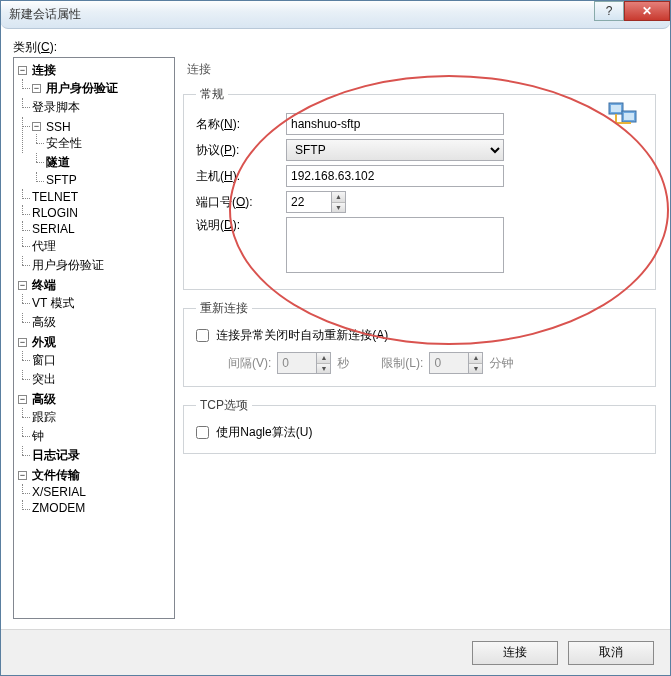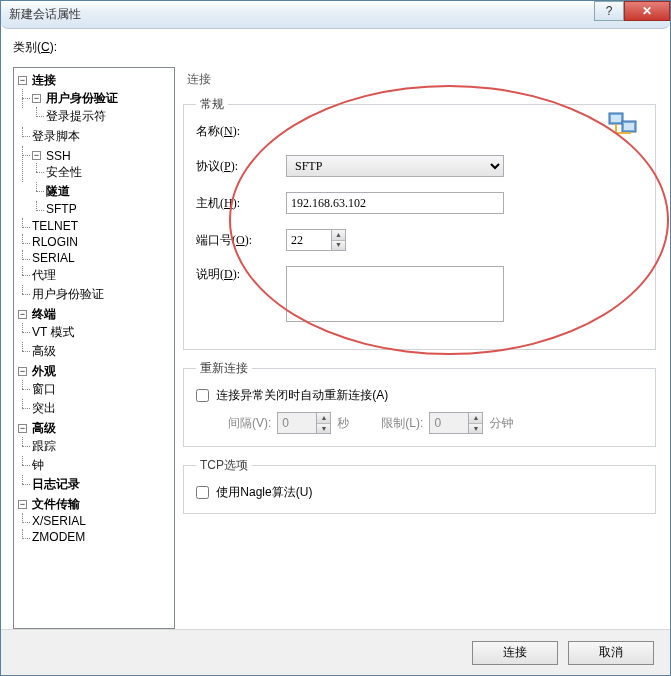--- a/index.html
+++ b/index.html
@@ -47,21 +47,21 @@
     background: linear-gradient(#e47f79,#c83a2f);
     color: #fff;
     border-color: #9e2c24;
     font-weight: bold;
   }
   .body {
     padding: 10px 12px 0 12px;
     height: 596px;
   }
   .cat-label {
-    margin-bottom: 11px;
+    margin-bottom: 1px;
   }
   .cat-label span.u { text-decoration: underline; }
   .columns {
     display: flex;
     gap: 6px;
     height: 562px;
   }
   .tree-pane {
     width: 162px;
     border: 1px solid #828790;
@@ -120,22 +120,21 @@
     margin: 4px 2px 10px 2px;
     padding: 10px 12px 12px 12px;
   }
   fieldset.grp legend {
     padding: 0 4px;
     color: #404040;
   }
   .row {
     display: flex;
     align-items: center;
-    margin-bottom: 15px;
-    font-family: Liberation Serif, serif;
+    margin-bottom: 4px;
   }
   .row .lbl {
     width: 90px;
   }
   .row .lbl span.u { text-decoration: underline; }
   .text-input, .select-input {
     height: 22px;
     border: 1px solid #abadb3;
     padding: 2px 4px;
     font-family: inherit;
@@ -256,25 +255,20 @@
               <span class="node">
                 <span class="expander">−</span>
                 <span class="label bold">连接</span>
               </span>
               <ul>
                 <li>
                   <span class="node">
                     <span class="expander">−</span>
                     <span class="label bold">用户身份验证</span>
                   </span>
-                  <ul>
-                      <li><span class="node">
-                          <span class="label">登录提示符</span>
-                        </span></li>
-                    </ul>
                 </li>
                 <li><span class="node">
                       <span class="label">登录脚本</span>
                     </span></li>
                 <li>
                   <span class="node">
                     <span class="expander">−</span>
                     <span class="label">SSH</span>
                   </span>
                   <ul>
@@ -378,20 +372,21 @@
           <rect x="14" y="10" width="14" height="11" fill="#6fa9df" stroke="#3a6fa4"></rect>
           <rect x="16" y="12" width="10" height="7" fill="#cde5f7"></rect>
           <path d="M8 13 L8 22 L22 22 L22 21" stroke="#e8b33a" stroke-width="2" fill="none"></path>
         </svg>
 
         <fieldset class="grp">
           <legend>常规</legend>
 
           <div class="row">
             <div class="lbl"><span>名称(</span><span class="u">N</span><span>):</span></div>
+            <input class="text-input" value="hanshuo-sftp" style="">
           </div>
           <div class="row">
             <div class="lbl"><span>协议(</span><span class="u">P</span><span>):</span></div>
             <select class="select-input">
               <option>SFTP</option>
             </select>
           </div>
           <div class="row">
             <div class="lbl"><span>主机(</span><span class="u">H</span><span>):</span></div>
             <input class="text-input" value="192.168.63.102" style="">

